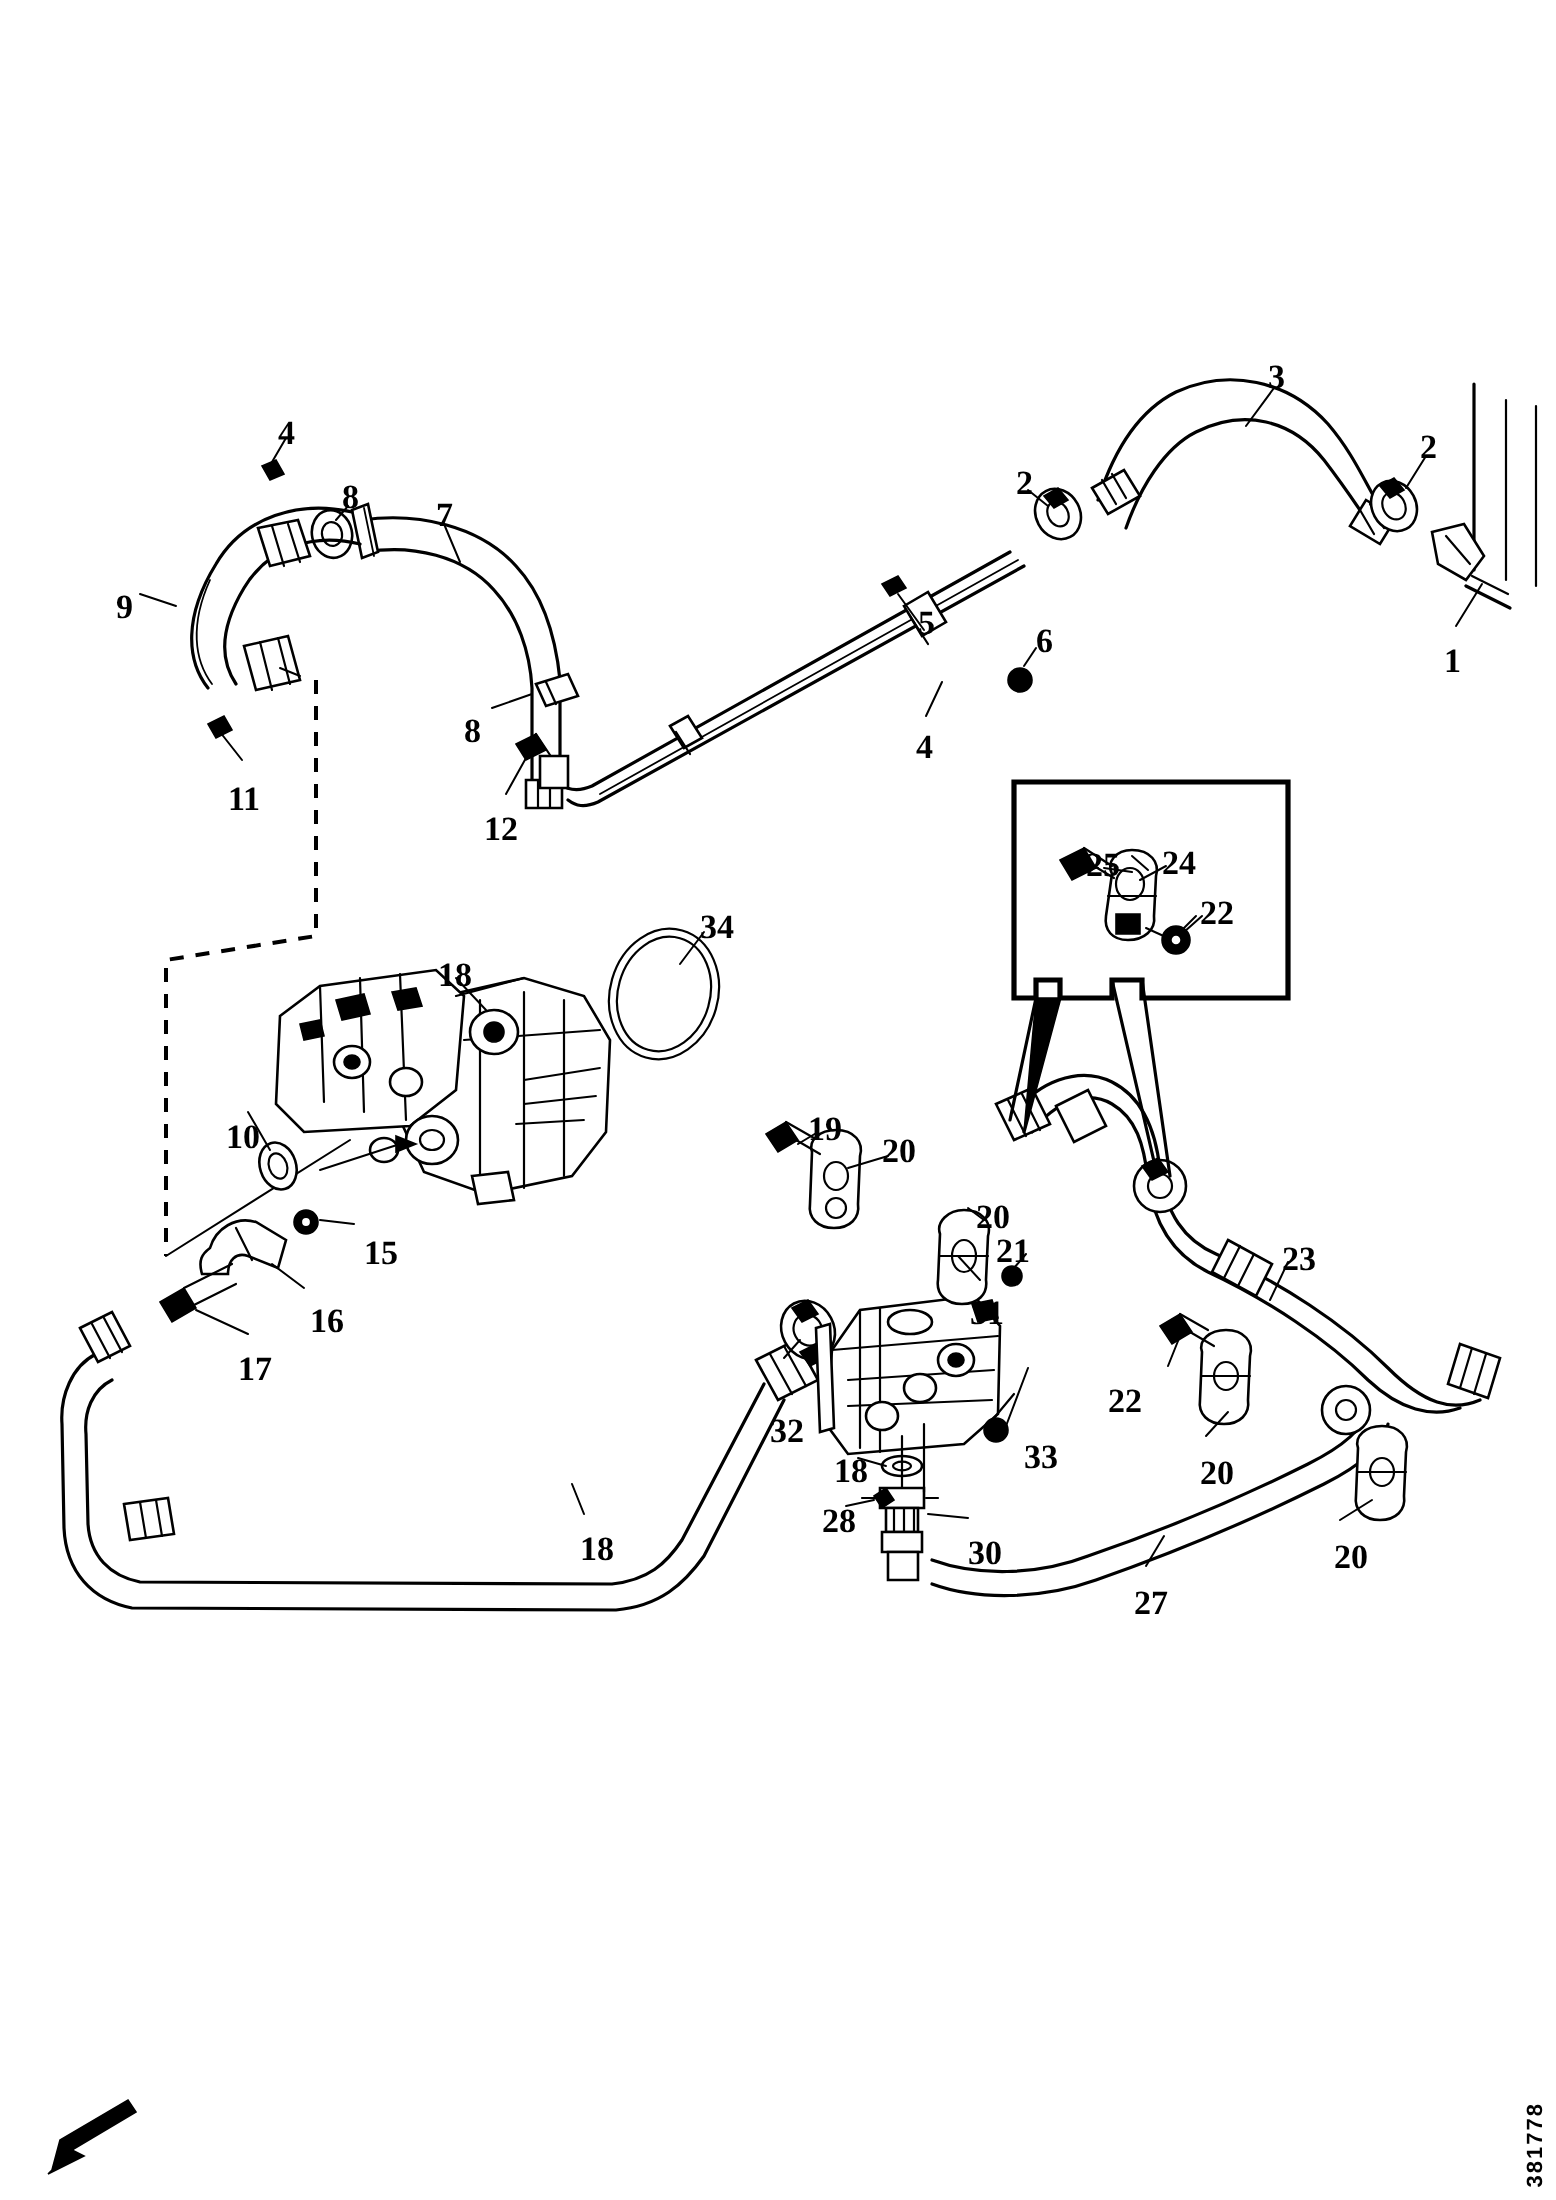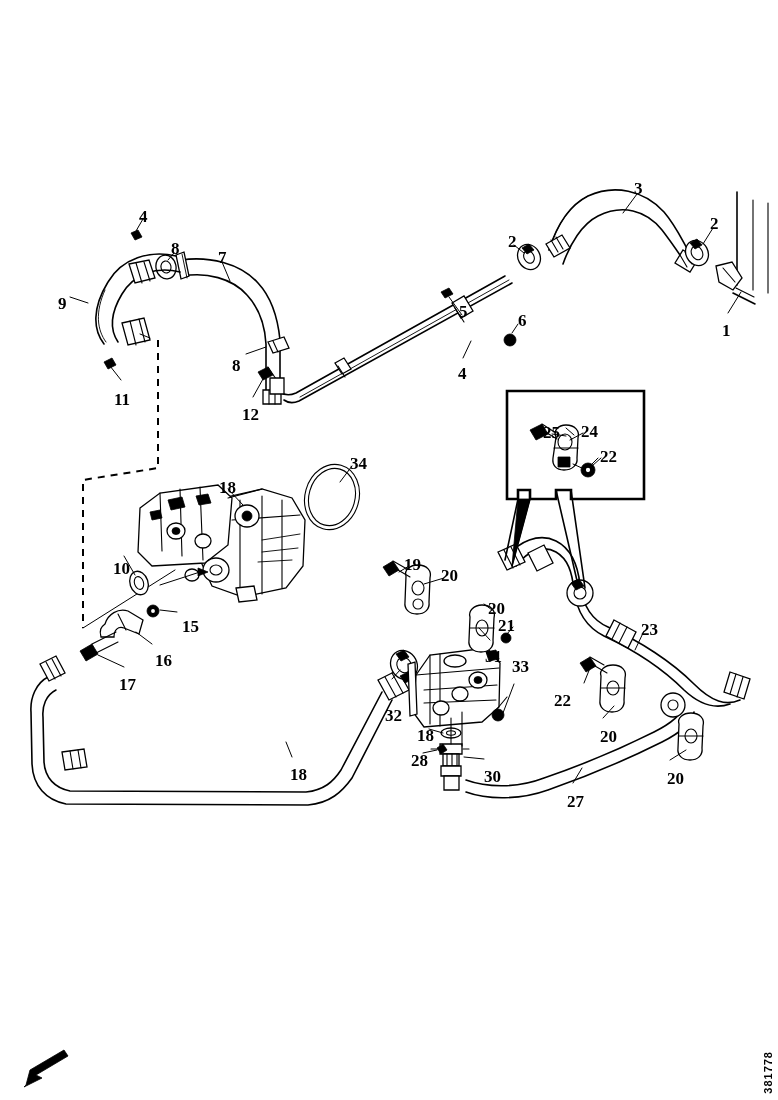--- a/index.html
+++ b/index.html
@@ -438,18 +438,18 @@
   <div class="callout" style="left:641px;top:621px">23</div>
   <div class="callout" style="left:581px;top:423px">24</div>
   <div class="callout" style="left:543px;top:424px">25</div>
   <div class="callout" style="left:600px;top:448px">22</div>
   <div class="callout" style="left:567px;top:793px">27</div>
   <div class="callout" style="left:411px;top:752px">28</div>
   <div class="callout" style="left:417px;top:727px">18</div>
   <div class="callout" style="left:484px;top:768px">30</div>
   <div class="callout" style="left:485px;top:648px">31</div>
   <div class="callout" style="left:385px;top:707px">32</div>
-  <div class="callout" style="left:512px;top:658px">33</div>
+  <div class="callout" style="left:512px;top:720px">33</div>
   <div class="callout" style="left:350px;top:455px">34</div>
 
   <div id="drawing-number">381778</div>
 
 </div>
 
 </body></html>

